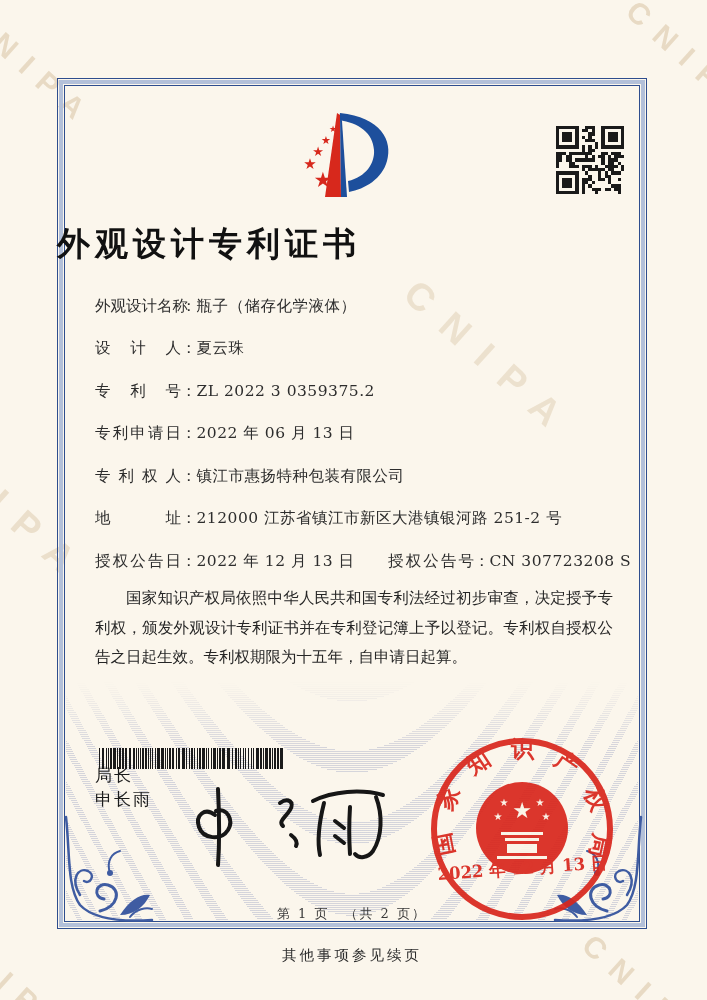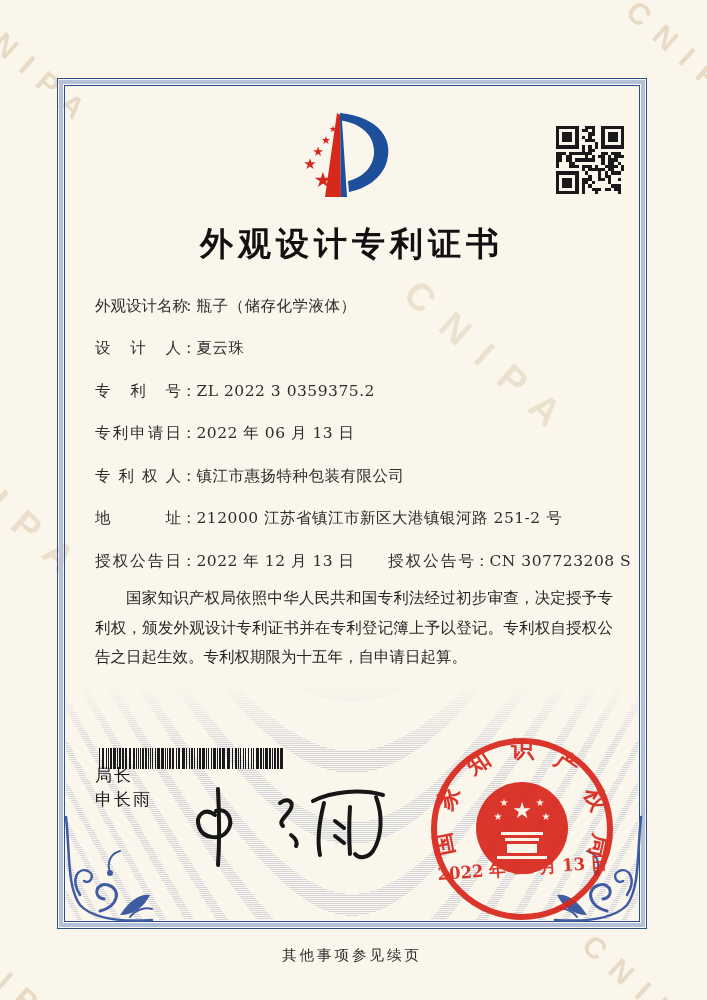--- a/index.html
+++ b/index.html
@@ -43,21 +43,21 @@
   .corner-ornament{position:absolute; z-index:2;}
   .corner-left {left:60px;  top:814px; width:95px; height:112px;}
   .corner-right{left:552px; top:814px; width:95px; height:112px; transform:scaleX(-1);}
   
   .cert-number{position:absolute; left:95px; top:117px; z-index:2;
     font-size:15.5px; letter-spacing:1.5px; color:#333;}
   .logo{position:absolute; left:293px; top:104px; width:120px; height:97px; z-index:2;}
   .qr{position:absolute; left:556px; top:126px; width:68px; height:68px; z-index:2;}
   .title{
     position:absolute; left:57px; top:222px; width:590px; z-index:2;
-    text-align:center; font-size:33px; font-weight:bold; letter-spacing:5px; color:#111;
+    font-size:33px; font-weight:bold; letter-spacing:5px; color:#111;
   }
   
   .field-row{position:absolute; left:95px; z-index:2; font-size:15.5px; color:#2d2d2d; white-space:nowrap;}
   .fr0{top:296px;} .fr1{top:338px;} .fr2{top:381px;} .fr3{top:423px;}
   .fr4{top:466px;} .fr5{top:508px;}
   .grant-row{position:absolute; top:551px; left:0; width:707px; z-index:2; font-size:15.5px; color:#2d2d2d;}
   .grant-a{position:absolute; left:95px; white-space:nowrap;}
   .grant-b{position:absolute; left:388px; white-space:nowrap;}
   .flabel{display:inline-block; width:86px; text-align:justify; text-align-last:justify; vertical-align:bottom;}
   .fvalue{letter-spacing:.5px;}
@@ -499,15 +499,16 @@
     <text class="cream-f" x="112" y="70" font-size="10" text-anchor="middle">★</text>
     <text class="cream-f" x="70" y="84" font-size="10" text-anchor="middle">★</text>
     <text class="cream-f" x="118" y="84" font-size="10" text-anchor="middle">★</text>
     <rect class="cream-f" x="73" y="96" width="42" height="3"></rect>
     <rect class="cream-f" x="77" y="102" width="34" height="3"></rect>
     <rect class="cream-f" x="79" y="108" width="30" height="9"></rect>
     <rect class="cream-f" x="69" y="120" width="50" height="3"></rect>
     <text class="seal-f" x="10" y="144" font-size="17" font-weight="bold" textLength="170" lengthAdjust="spacingAndGlyphs" transform="rotate(-4 10 144)">2022 年 12 月 13 日</text>
   </svg>
 
+  <div class="page-footer">第 1 页　（共 2 页）</div>
   <div class="continuation">其他事项参见续页</div>
 
 </div>
 
 </body></html>

